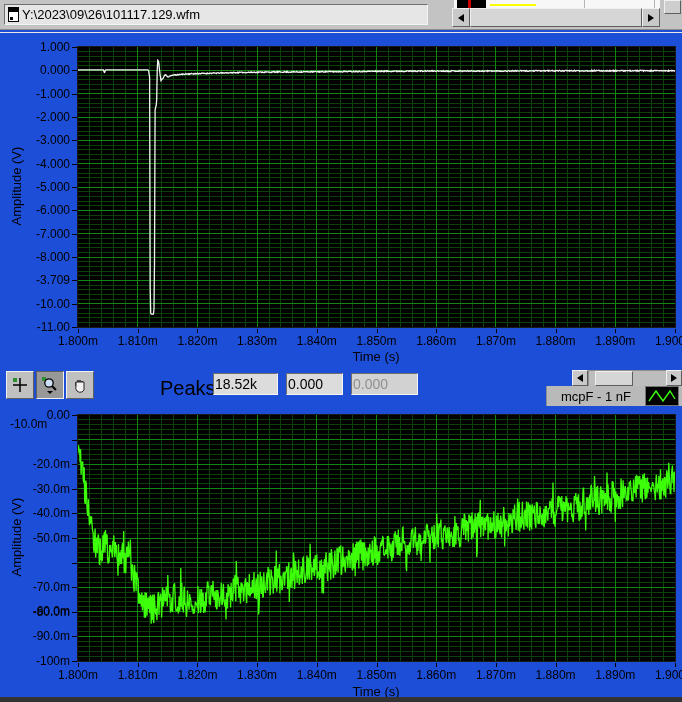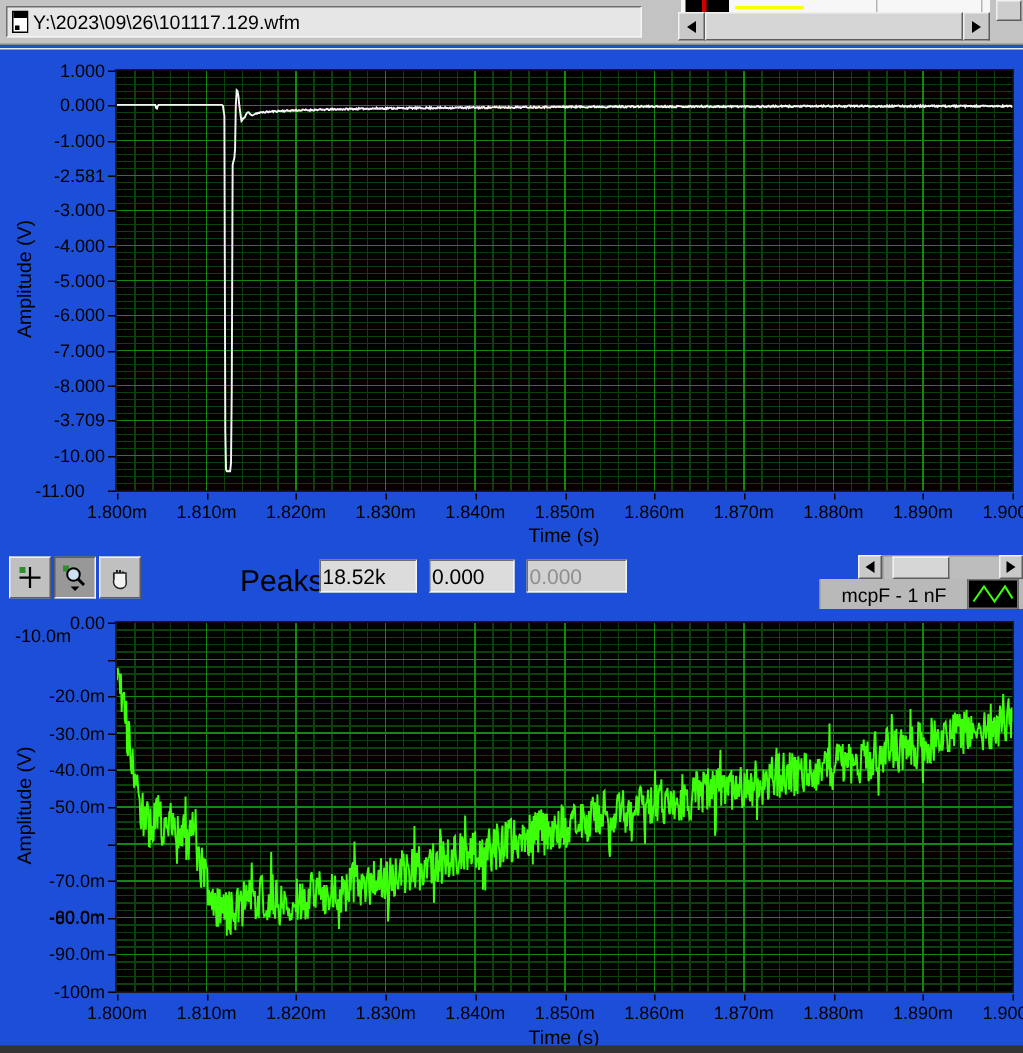--- a/index.html
+++ b/index.html
@@ -357,39 +357,39 @@
     <div class="axlbl" style="left:336px;top:684px;width:80px;text-align:center">Time (s)</div>
   </div>
 
   <div class="abs bottom-strip"></div>
 <div class="ticklbl" style="left: 10px; top: 40px; width: 60px; text-align: right;">1.000</div>
     <div class="tickmark" style="left: 72px; top: 47px; width: 5px; height: 1px;"></div>
     <div class="ticklbl" style="left: 10px; top: 63.3333px; width: 60px; text-align: right;">0.000</div>
     <div class="tickmark" style="left: 72px; top: 70.3333px; width: 5px; height: 1px;"></div>
     <div class="ticklbl" style="left: 10px; top: 86.6667px; width: 60px; text-align: right;">-1.000</div>
     <div class="tickmark" style="left: 72px; top: 93.6667px; width: 5px; height: 1px;"></div>
-    <div class="ticklbl" style="left: 10px; top: 110px; width: 60px; text-align: right;">-2.581</div>
+    <div class="ticklbl" style="left: 10px; top: 110px; width: 60px; text-align: right;">-2.000</div>
     <div class="tickmark" style="left: 72px; top: 117px; width: 5px; height: 1px;"></div>
     <div class="ticklbl" style="left: 10px; top: 133.333px; width: 60px; text-align: right;">-3.000</div>
     <div class="tickmark" style="left: 72px; top: 140.333px; width: 5px; height: 1px;"></div>
     <div class="ticklbl" style="left: 10px; top: 156.667px; width: 60px; text-align: right;">-4.000</div>
     <div class="tickmark" style="left: 72px; top: 163.667px; width: 5px; height: 1px;"></div>
     <div class="ticklbl" style="left: 10px; top: 180px; width: 60px; text-align: right;">-5.000</div>
     <div class="tickmark" style="left: 72px; top: 187px; width: 5px; height: 1px;"></div>
     <div class="ticklbl" style="left: 10px; top: 203.333px; width: 60px; text-align: right;">-6.000</div>
     <div class="tickmark" style="left: 72px; top: 210.333px; width: 5px; height: 1px;"></div>
     <div class="ticklbl" style="left: 10px; top: 226.667px; width: 60px; text-align: right;">-7.000</div>
     <div class="tickmark" style="left: 72px; top: 233.667px; width: 5px; height: 1px;"></div>
     <div class="ticklbl" style="left: 10px; top: 250px; width: 60px; text-align: right;">-8.000</div>
     <div class="tickmark" style="left: 72px; top: 257px; width: 5px; height: 1px;"></div>
     <div class="ticklbl" style="left: 10px; top: 273.333px; width: 60px; text-align: right;">-3.709</div>
     <div class="tickmark" style="left: 72px; top: 280.333px; width: 5px; height: 1px;"></div>
     <div class="ticklbl" style="left: 10px; top: 296.667px; width: 60px; text-align: right;">-10.00</div>
     <div class="tickmark" style="left: 72px; top: 303.667px; width: 5px; height: 1px;"></div>
-    <div class="ticklbl" style="left: 10px; top: 320px; width: 60px; text-align: center;">-11.00</div>
+    <div class="ticklbl" style="left: 10px; top: 320px; width: 60px; text-align: right;">-11.00</div>
     <div class="tickmark" style="left: 72px; top: 327px; width: 5px; height: 1px;"></div>
     <div class="ticklbl" style="left: 53px; top: 334px; width: 50px; text-align: center;">1.800m</div>
     <div class="tickmark" style="left: 78px; top: 329px; width: 1px; height: 4px;"></div>
     <div class="ticklbl" style="left: 112.7px; top: 334px; width: 50px; text-align: center;">1.810m</div>
     <div class="tickmark" style="left: 137.7px; top: 329px; width: 1px; height: 4px;"></div>
     <div class="ticklbl" style="left: 172.4px; top: 334px; width: 50px; text-align: center;">1.820m</div>
     <div class="tickmark" style="left: 197.4px; top: 329px; width: 1px; height: 4px;"></div>
     <div class="ticklbl" style="left: 232.1px; top: 334px; width: 50px; text-align: center;">1.830m</div>
     <div class="tickmark" style="left: 257.1px; top: 329px; width: 1px; height: 4px;"></div>
     <div class="ticklbl" style="left: 291.8px; top: 334px; width: 50px; text-align: center;">1.840m</div>

